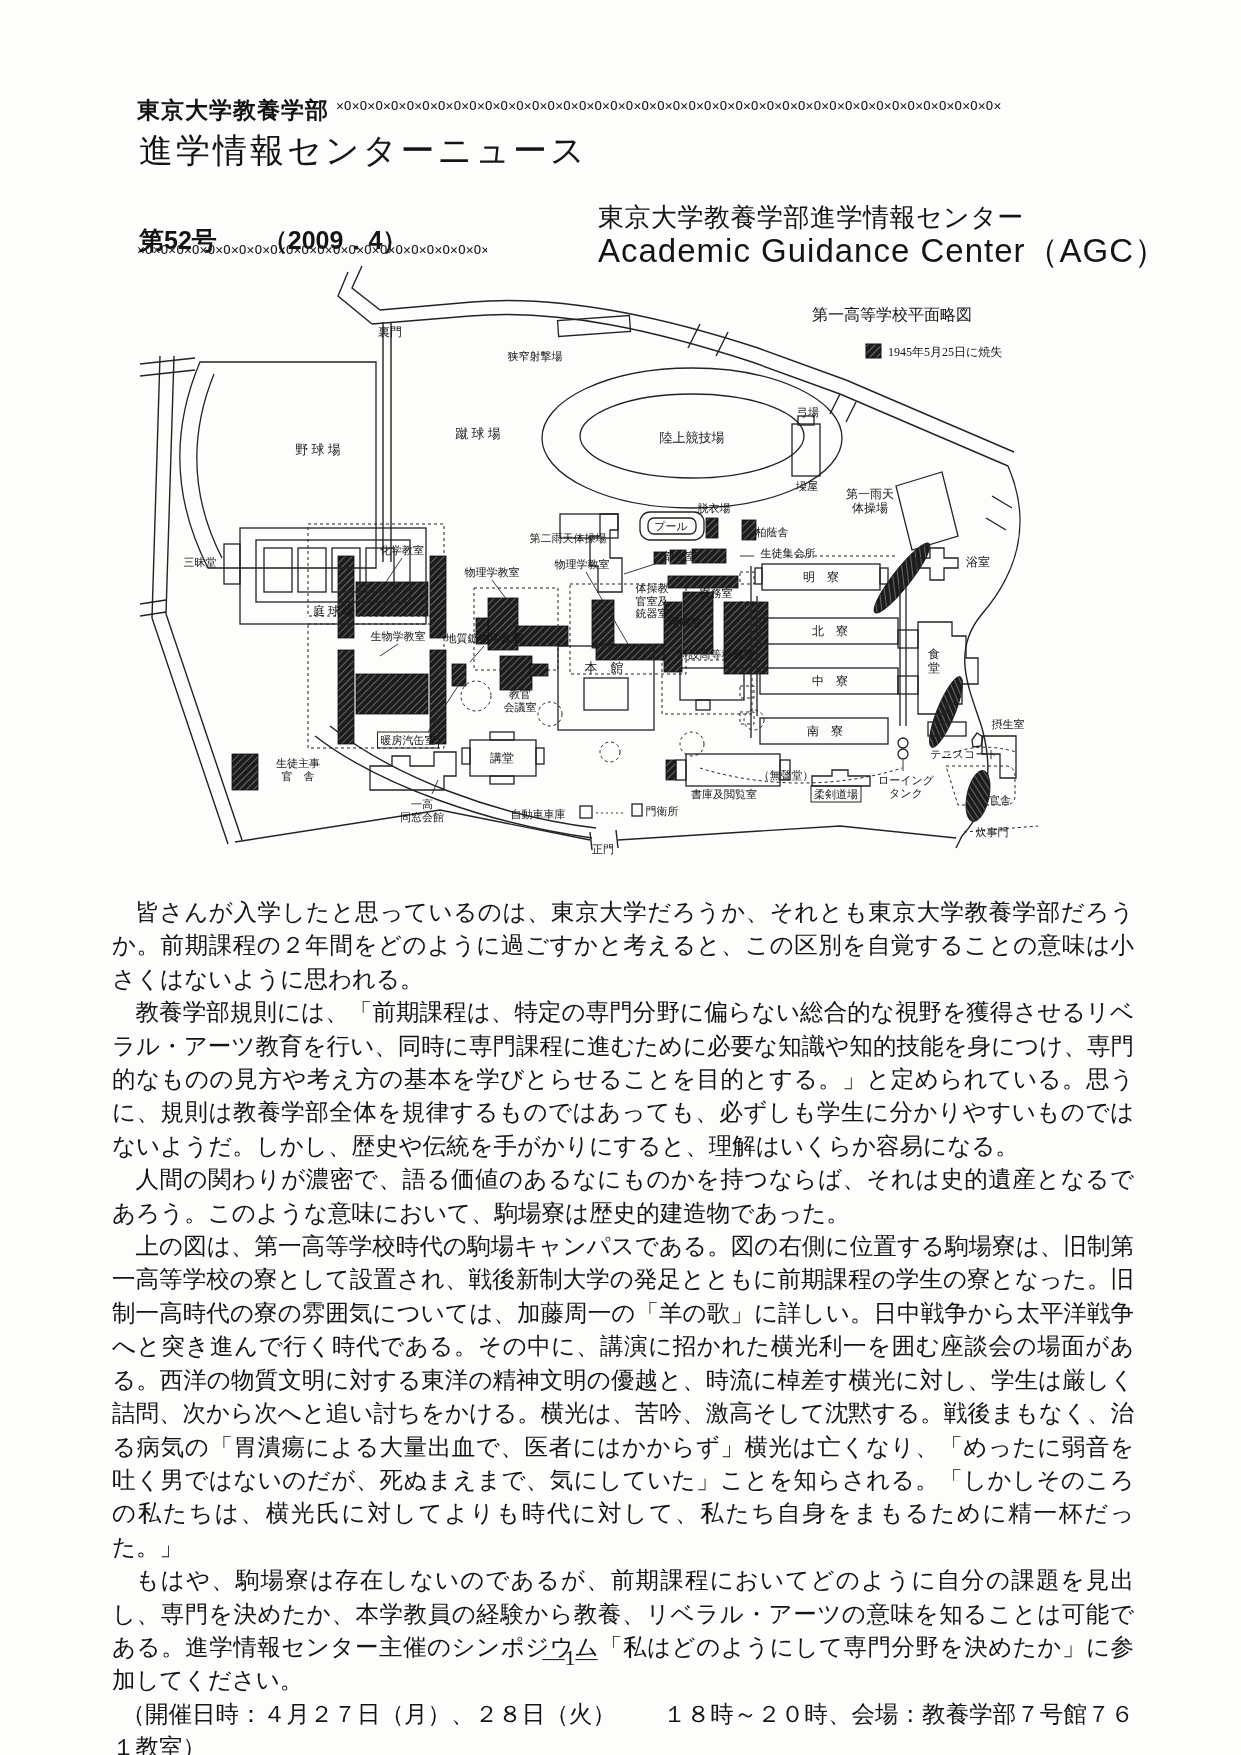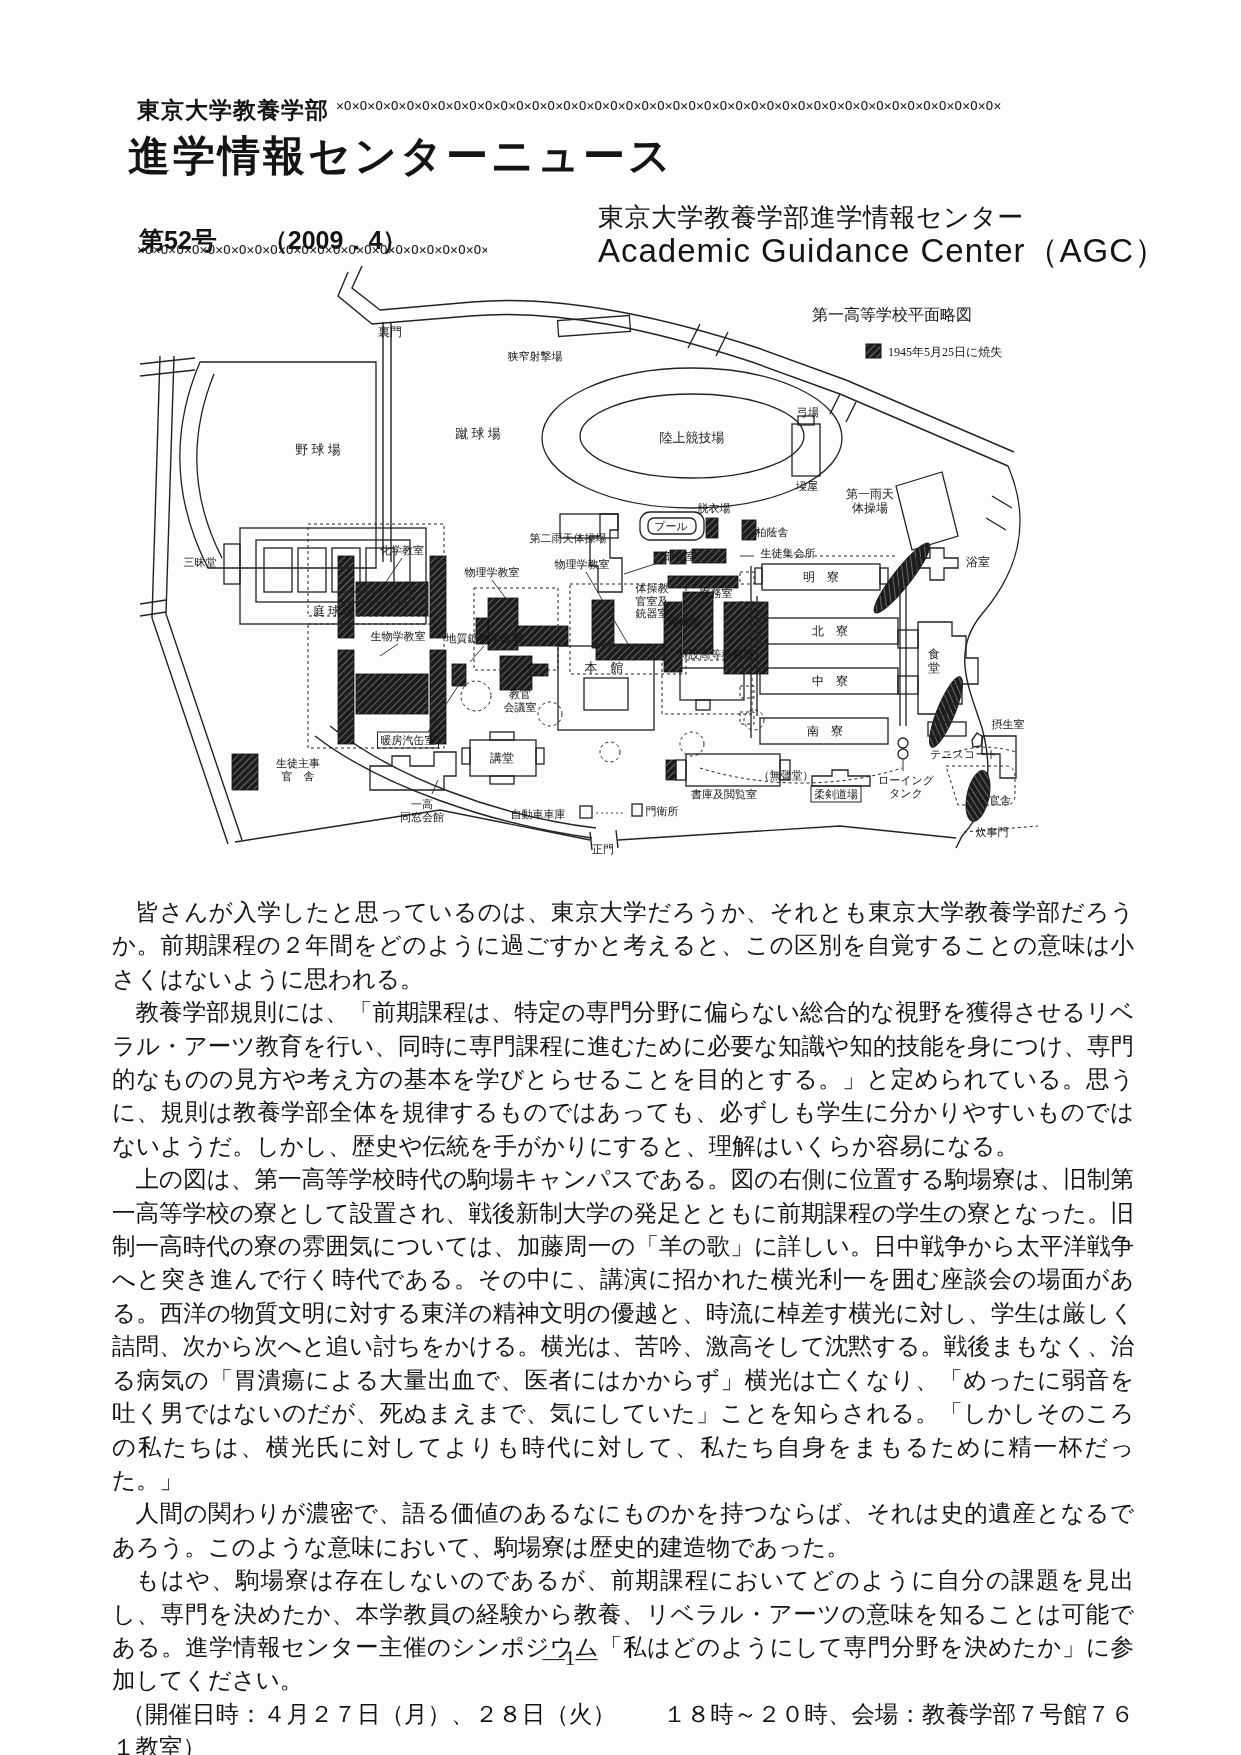--- a/index.html
+++ b/index.html
@@ -4,21 +4,21 @@
 <style>
   html,body{margin:0;padding:0;background:#e8e8e8;}
   .page{position:relative;width:1241px;height:1755px;background:#fdfdfb;margin:0 auto;
         font-family:"Liberation Serif","DejaVu Serif",serif;color:#141414;overflow:hidden;padding-left:48px;}
   .dept{position:absolute;left:137px;top:95px;font-size:23px;font-weight:bold;
         font-family:"Liberation Sans","DejaVu Sans",sans-serif;letter-spacing:1px;}
   .ornament{position:absolute;height:26px;overflow:hidden;font-size:13px;line-height:24px;
         letter-spacing:0px;color:#1a1a1a;white-space:nowrap;font-family:"DejaVu Sans Mono",monospace;}
   .orn1{left:336px;top:94px;width:666px;}
   .orn2{left:137px;top:238px;width:350px;}
-  .main-title{position:absolute;left:128px;top:128px;font-size:42px;font-weight:bold;
+  .main-title{position:absolute;left:139px;top:128px;font-size:34px;font-weight:normal;
         letter-spacing:3px;}
   .issue-row{position:absolute;left:139px;top:224px;font-size:25px;font-weight:bold;
         font-family:"Liberation Sans","DejaVu Sans",sans-serif;}
   .issue-row .date{margin-left:46px;font-weight:bold;}
   .org-ja{position:absolute;left:598px;top:200px;font-size:26px;font-weight:normal;
         font-family:"Liberation Sans","DejaVu Sans",sans-serif;letter-spacing:0.5px;}
   .org-en{position:absolute;left:598px;top:229px;font-size:33px;
         font-family:"Liberation Sans","DejaVu Sans",sans-serif;letter-spacing:1px;}
   .map-wrap{position:absolute;left:140px;top:266px;width:900px;height:596px;}
   .map-wrap svg{width:100%;height:100%;}
@@ -258,22 +258,22 @@
           <text x="398" y="552" font-size="11" text-anchor="middle">自動車車庫</text>
           <text x="463" y="587" font-size="11" text-anchor="middle">正門</text>
           <text x="522" y="549" font-size="11" text-anchor="middle">門衛所</text>
         </g>
     </svg>
   </div>
 
   <div class="body-text">
     <p>皆さんが入学したと思っているのは、東京大学だろうか、それとも東京大学教養学部だろうか。前期課程の２年間をどのように過ごすかと考えると、この区別を自覚することの意味は小さくはないように思われる。</p>
     <p>教養学部規則には、「前期課程は、特定の専門分野に偏らない総合的な視野を獲得させるリベラル・アーツ教育を行い、同時に専門課程に進むために必要な知識や知的技能を身につけ、専門的なものの見方や考え方の基本を学びとらせることを目的とする。」と定められている。思うに、規則は教養学部全体を規律するものではあっても、必ずしも学生に分かりやすいものではないようだ。しかし、歴史や伝統を手がかりにすると、理解はいくらか容易になる。</p>
+    <p>人間の関わりが濃密で、語る価値のあるなにものかを持つならば、それは史的遺産となるであろう。このような意味において、駒場寮は歴史的建造物であった。</p>
     <p>上の図は、第一高等学校時代の駒場キャンパスである。図の右側に位置する駒場寮は、旧制第一高等学校の寮として設置され、戦後新制大学の発足とともに前期課程の学生の寮となった。旧制一高時代の寮の雰囲気については、加藤周一の「羊の歌」に詳しい。日中戦争から太平洋戦争へと突き進んで行く時代である。その中に、講演に招かれた横光利一を囲む座談会の場面がある。西洋の物質文明に対する東洋の精神文明の優越と、時流に棹差す横光に対し、学生は厳しく詰問、次から次へと追い討ちをかける。横光は、苦吟、激高そして沈黙する。戦後まもなく、治る病気の「胃潰瘍による大量出血で、医者にはかからず」横光は亡くなり、「めったに弱音を吐く男ではないのだが、死ぬまえまで、気にしていた」ことを知らされる。「しかしそのころの私たちは、横光氏に対してよりも時代に対して、私たち自身をまもるために精一杯だった。」</p>
-    <p>人間の関わりが濃密で、語る価値のあるなにものかを持つならば、それは史的遺産となるであろう。このような意味において、駒場寮は歴史的建造物であった。</p>
     <p>もはや、駒場寮は存在しないのであるが、前期課程においてどのように自分の課題を見出し、専門を決めたか、本学教員の経験から教養、リベラル・アーツの意味を知ることは可能である。進学情報センター主催のシンポジウム「私はどのようにして専門分野を決めたか」に参加してください。</p>
     <p class="event">（開催日時：４月２７日（月）、２８日（火）　　１８時～２０時、会場：教養学部７号館７６１教室）</p>
 
   </div>
 
   <div class="footer">―1―</div>
 
 </div>
 
 </body></html>

